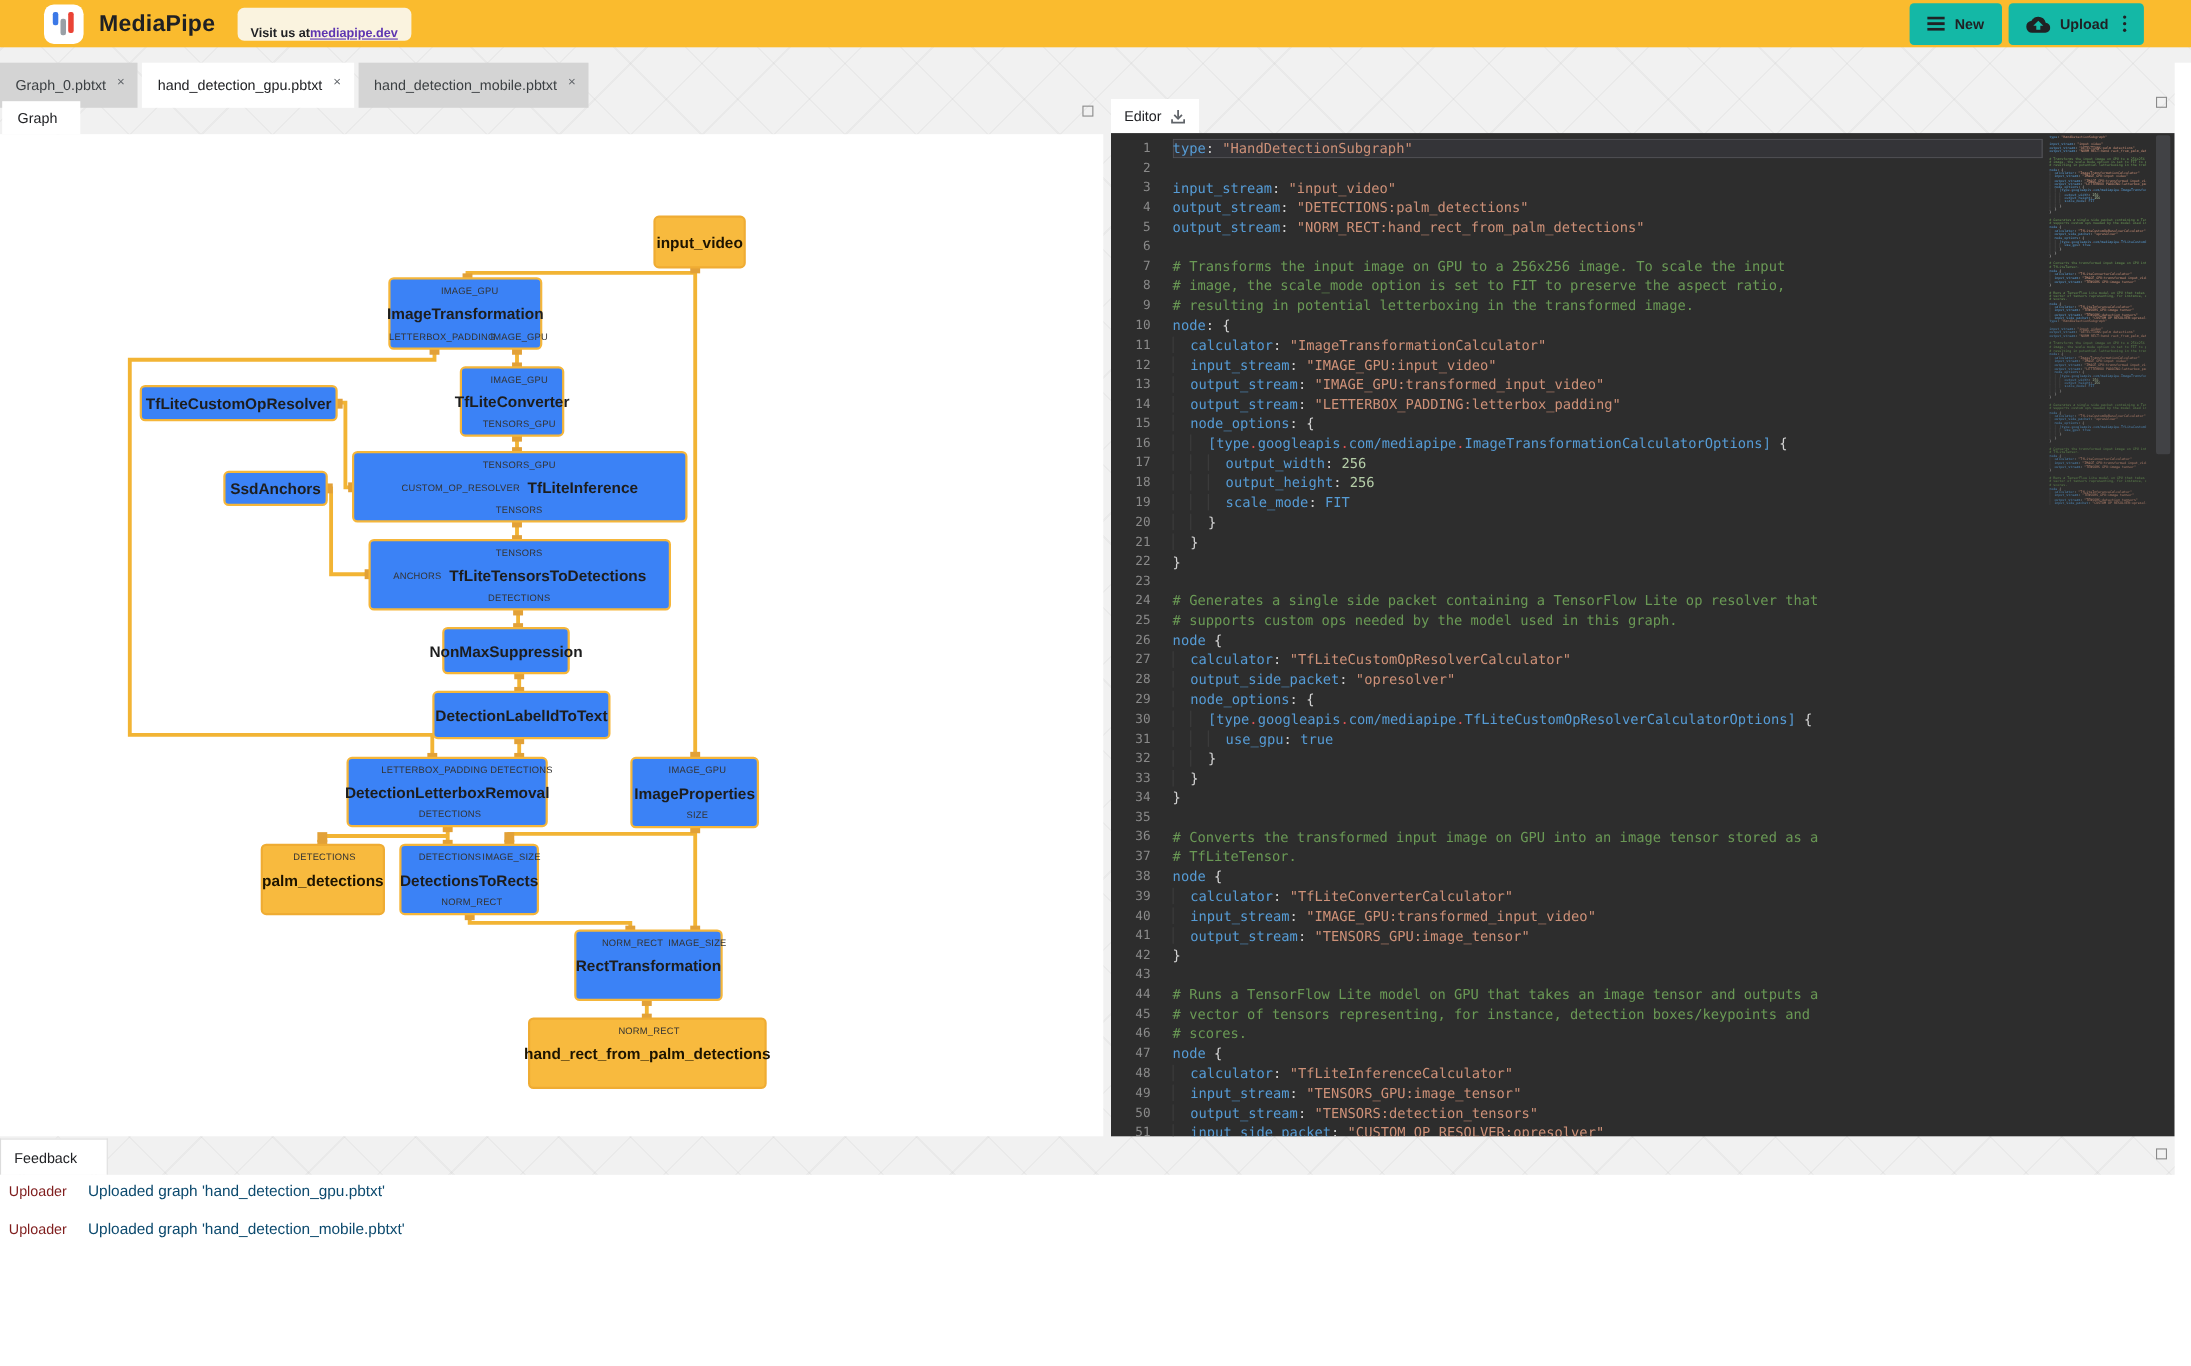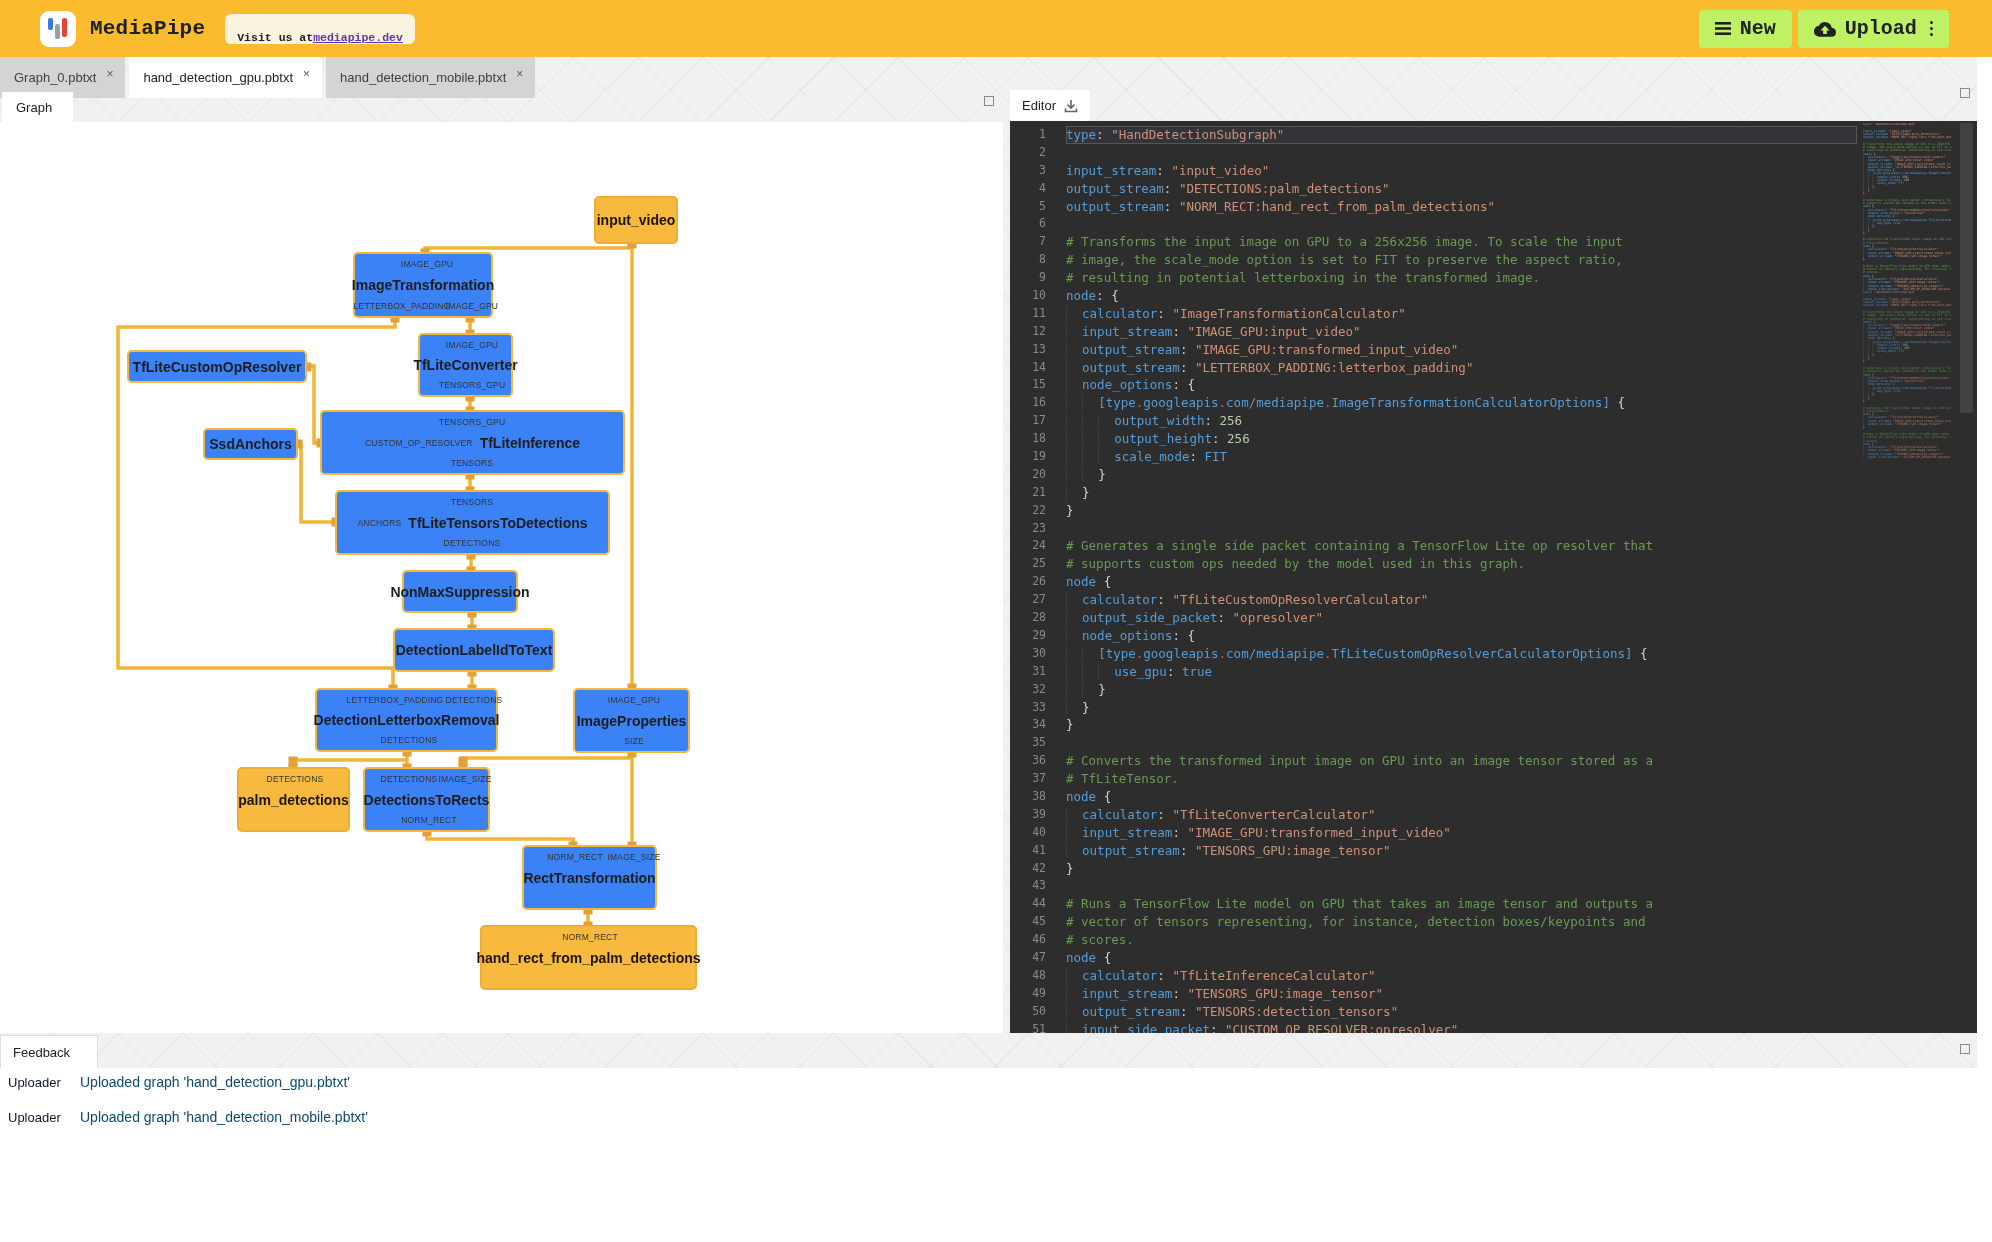--- a/index.html
+++ b/index.html
@@ -5,31 +5,31 @@
   html,body{margin:0;padding:0}
   body{
     width:1992px;height:1242px;position:relative;overflow:hidden;
     font-family:"Liberation Sans",sans-serif;
     background-color:#f1f1f1;
     background-image:
       repeating-linear-gradient(45deg, rgba(0,0,0,0.030) 0 1.5px, transparent 1.5px 46px),
       repeating-linear-gradient(-45deg, rgba(0,0,0,0.030) 0 1.5px, transparent 1.5px 46px);
   }
   
-  .header{position:absolute;left:0;top:0;width:1992px;height:57px;background:#FABB2E;display:flex;align-items:center;font-family:Liberation Mono, monospace;}
+  .header{position:absolute;left:0;top:0;width:1992px;height:43px;background:#FABB2E;display:flex;align-items:center;}
   .logo{width:36px;height:36px;background:#fff;border-radius:9px;margin-left:40px;position:relative;flex:0 0 auto}
   .logo i{position:absolute;border-radius:2px;display:block}
   .logo .b1{left:8px;top:7px;width:5px;height:12px;background:#3B78E7}
   .logo .b2{left:15px;top:13px;width:5px;height:15px;background:#9AA0A6}
   .logo .b3{left:22px;top:7px;width:5px;height:19px;background:#EA4335}
   .brand{font-size:21px;font-weight:bold;color:#202124;margin-left:14px;letter-spacing:.2px}
   .visit-chip{margin-left:20px;background:#FAF3DF;border-radius:6px;height:30px;display:flex;align-items:flex-end;padding:0 12px;font-size:11.5px;color:#202124;font-weight:bold}
   .visit-chip a{color:#5E35B1;text-decoration:underline;font-weight:bold}
   .hdr-btns{margin-left:auto;margin-right:43px;display:flex;gap:6px}
-  .hbtn{background:#bef264;border:none;border-radius:4px;height:38px;display:flex;align-items:center;gap:9px;padding:0 16px;font-size:20px;font-weight:bold;color:#202124;cursor:pointer;font-family:inherit}
+  .hbtn{background:#14b8a6;border:none;border-radius:4px;height:38px;display:flex;align-items:center;gap:9px;padding:0 16px;font-size:13px;font-weight:bold;color:#202124;cursor:pointer;font-family:inherit}
   .kebab{display:inline-flex;flex-direction:column;gap:2.5px;margin-left:4px}
   .kebab i{width:3.2px;height:3.2px;border-radius:50%;background:#202124}
   
   .filetabs{position:absolute;left:0;top:57px;height:35px;display:flex;gap:4px}
   .ftab{height:41px;display:flex;align-items:center;padding:0 12px 0 14px;font-size:13px;font-weight:500;color:#3c4043;background:#d4d4d4;cursor:pointer;white-space:nowrap}
   .ftab.active{background:#ffffff;color:#202124}
   .ftab .x{margin-left:10px;font-size:12px;color:#5f6368;position:relative;top:-4px;cursor:pointer}
   
   .ptab{position:absolute;background:#fff;display:flex;align-items:center;font-size:13px;color:#202124;font-weight:500}
   .graph-tab{left:2px;top:92px;width:71px;height:30px;padding-left:14px;box-sizing:border-box}
@@ -63,21 +63,21 @@
   .b{color:#569CD6}.d{color:#E05252}.kw{color:#569CD6}
   .ig{border-left:1px solid #3d3d3d}
   .minimap{position:absolute;top:2px;right:26px;width:88px;height:99%;overflow:hidden;font-size:3px;line-height:3.3px;white-space:pre;pointer-events:none}
   .minimap .mml{height:3.3px}
   .mm2{opacity:.8}
   .vthumb{position:absolute;right:4px;top:2px;width:13px;height:290px;background:#5a5d63;opacity:.45;border-radius:2px}
   .right-strip{position:absolute;left:1977px;top:57px;width:15px;height:1185px;background:#fff}
   
   .feedback-body{position:absolute;left:0;top:1068px;width:1992px;height:174px;background:#fff}
   .fb-row{display:flex;align-items:baseline;height:29px;padding-top:6px}
-  .fb-src{flex:0 0 64px;margin-left:8px;font-size:13px;color:#0f172a}
+  .fb-src{flex:0 0 64px;margin-left:8px;font-size:13px;color:#7f1d1d}
   .fb-msg{font-size:14px;color:#0c4a6e;font-weight:500;margin-left:8px}
 </style>
 </head>
 <body>
 
 <div class="header">
   <div class="logo">
       <i class="b1"></i>
       <i class="b2"></i>
       <i class="b3"></i>

